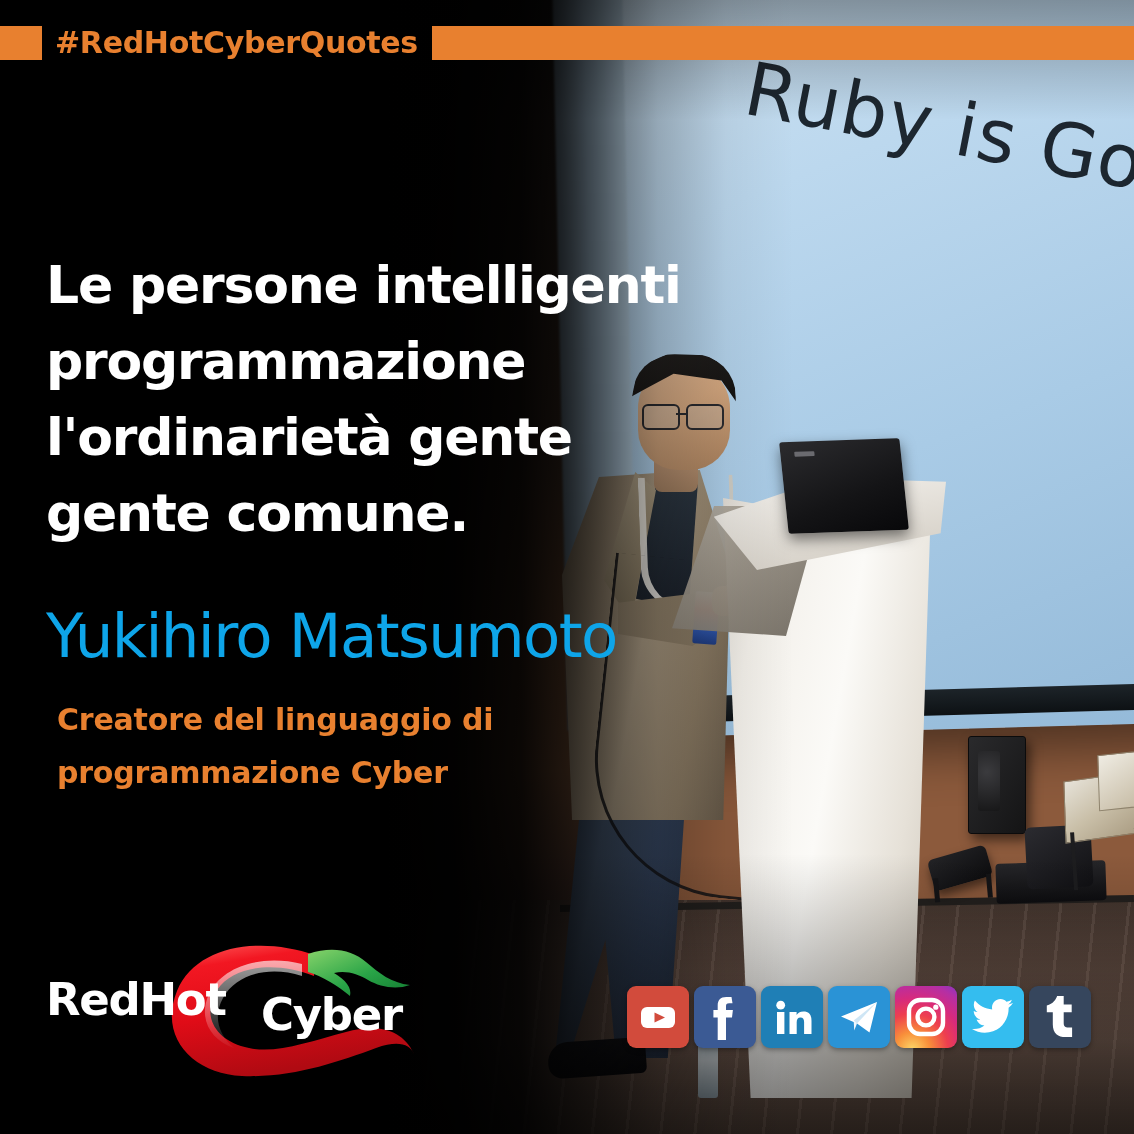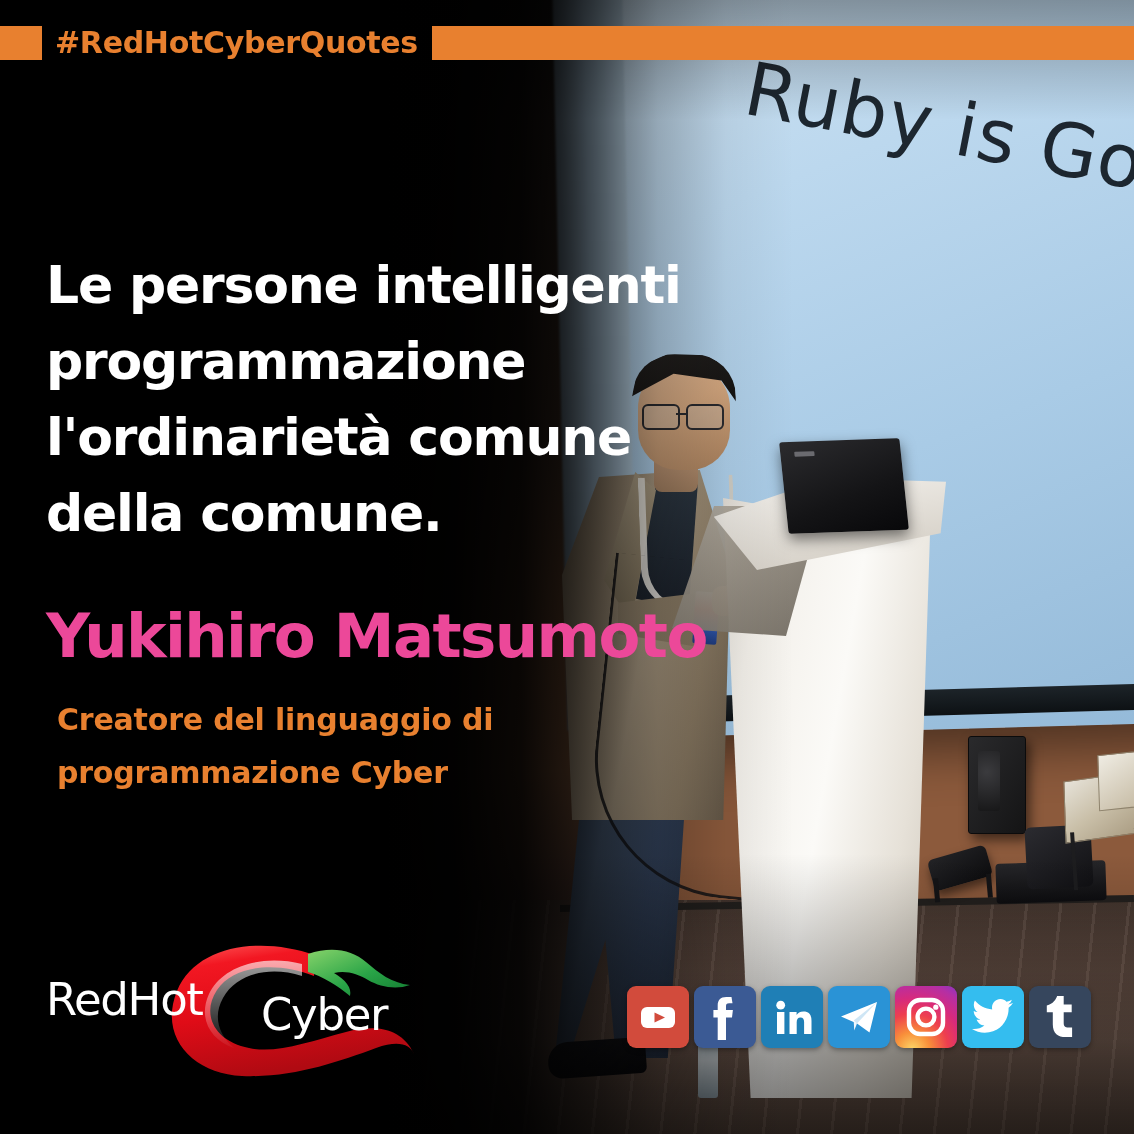--- a/index.html
+++ b/index.html
@@ -282,37 +282,37 @@
   #quote .qline{
     font-family:"DejaVu Sans",sans-serif;
     font-weight:bold; font-size:52px; line-height:76px;
     color:#ffffff; white-space:nowrap; letter-spacing:-1.2px;
   }
 
   
   #attrib{ position:absolute; left:46px; top:601px; z-index:6; }
   #author{
     font-family:"DejaVu Sans",sans-serif;
-    font-weight:bold; font-size:61px; line-height:70px;
-    color:#ec4899; white-space:nowrap; letter-spacing:-1.6px;
+    font-weight:normal; font-size:61px; line-height:70px;
+    color:#0ea5e9; white-space:nowrap; letter-spacing:-1.6px;
   }
   #role{ margin-top:22px;margin-left:11px; }
   #role .rline{
     font-family:"DejaVu Sans",sans-serif;
     font-weight:bold; font-size:30px; line-height:53px;
     color:#E8802F; white-space:nowrap; letter-spacing:-.2px;
   }
 
   
   #logo{
     position:absolute; left:46px; top:928px; width:400px; height:150px; z-index:7;
   }
   .logo-text{
     position:absolute; top:48px; font-family:"DejaVu Sans",sans-serif;
-    font-weight:normal; font-size:45px; color:#ffffff; letter-spacing:-1.3px;
+    font-weight:bold; font-size:45px; color:#ffffff; letter-spacing:-1.3px;
     line-height:48px;
   }
   .logo-redhot{ left:0px; }
   .logo-cyber { left:215px;margin-top:15px; }
   .logo-chili { position:absolute; left:0; top:0; width:400px; height:150px; }
 
   
   #social{
     position:absolute; left:627px; top:986px; z-index:7;
     display:flex; gap:5px; align-items:center;
@@ -391,22 +391,22 @@
 
   <div id="hashbar">
     <div class="hb-block-left"></div>
     <div class="hb-label">#RedHotCyberQuotes</div>
     <div class="hb-block-right"></div>
   </div>
 
   <div id="quote">
     <div class="qline">Le persone intelligenti</div>
     <div class="qline">programmazione</div>
-    <div class="qline">l'ordinarietà comune</div>
-    <div class="qline">della comune.</div>
+    <div class="qline">l'ordinarietà gente</div>
+    <div class="qline">gente comune.</div>
   </div>
 
   <div id="attrib">
     <div id="author">Yukihiro Matsumoto</div>
     <div id="role">
       <div class="rline">Creatore del linguaggio di</div>
       <div class="rline">programmazione Cyber</div>
     </div>
   </div>
 

